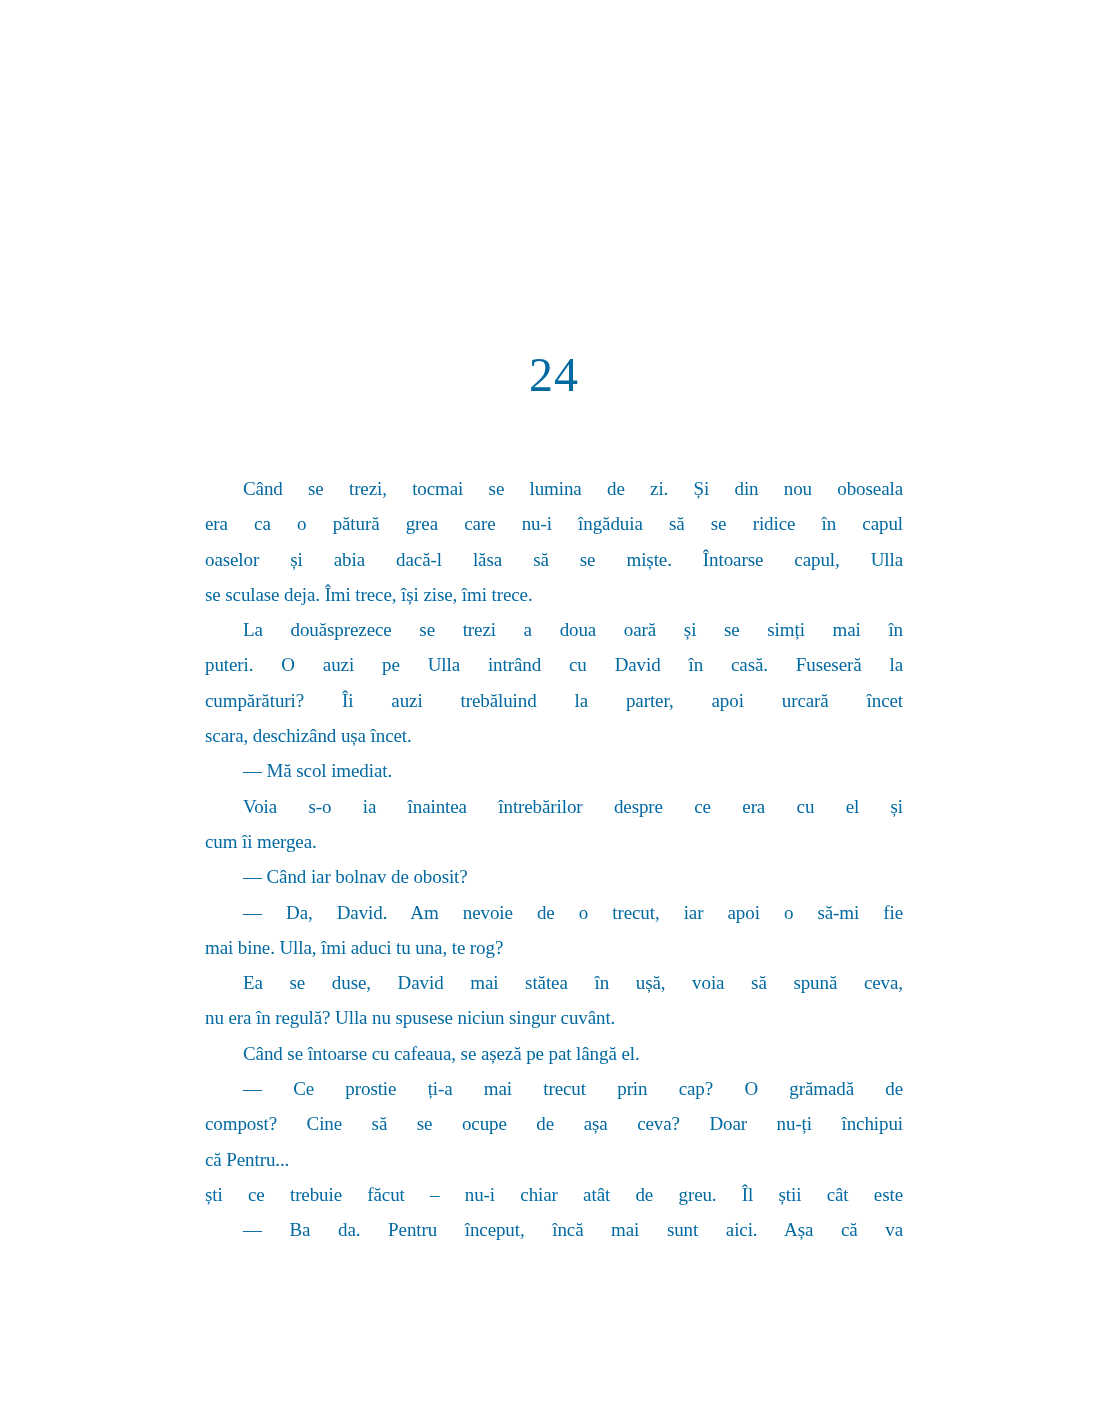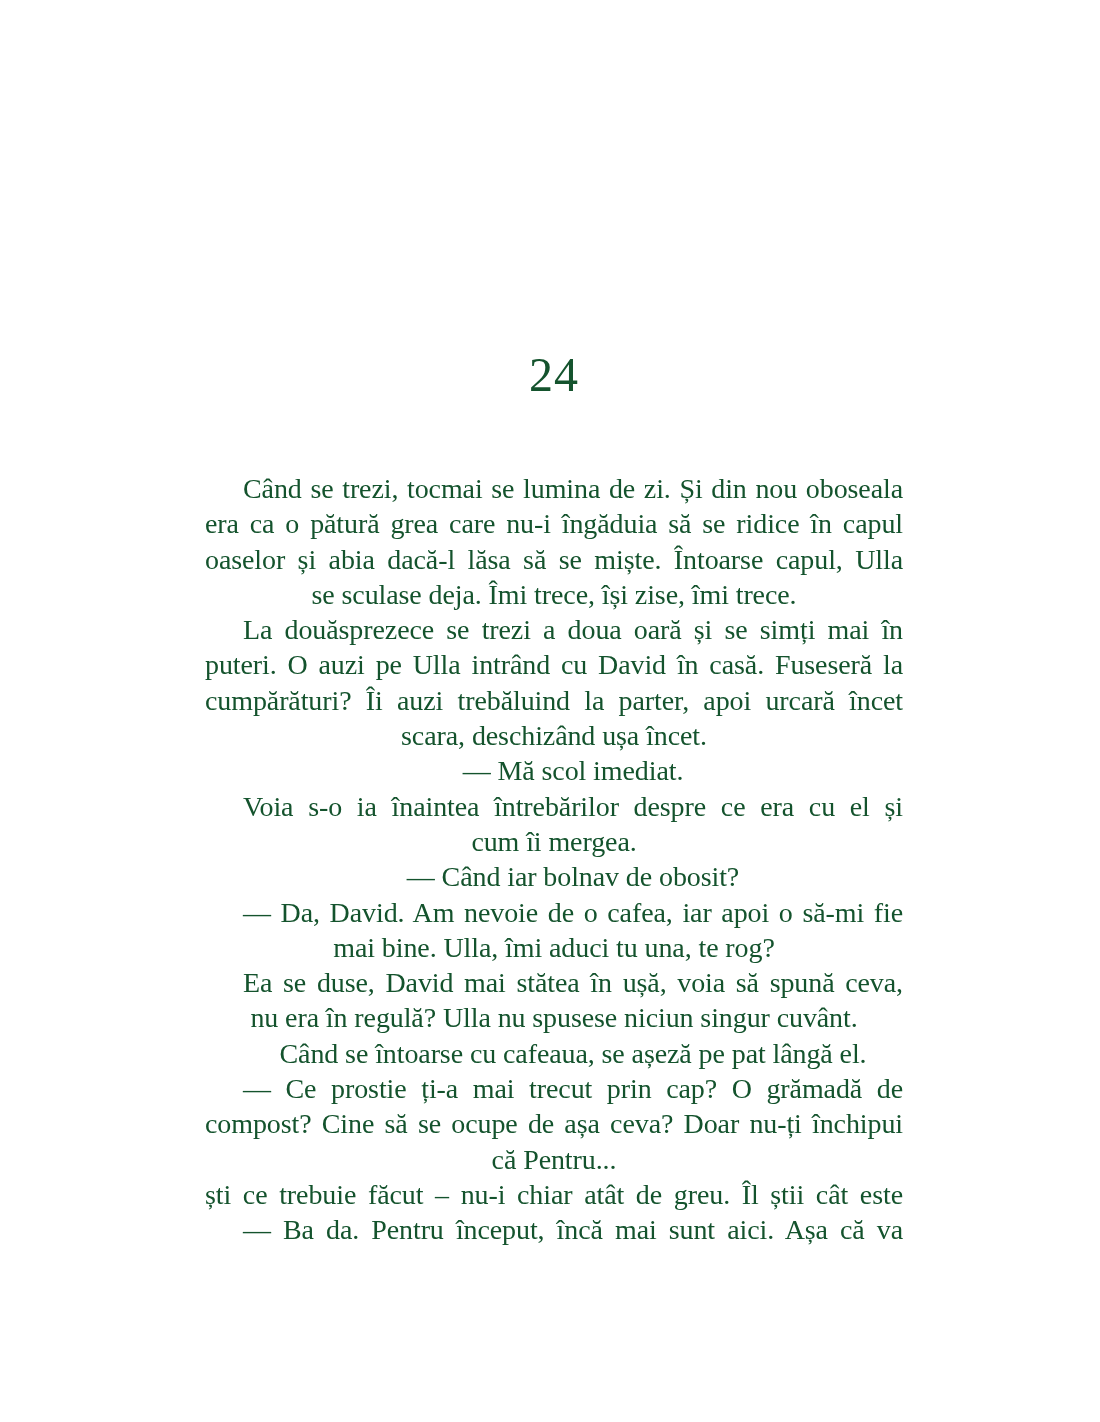--- a/index.html
+++ b/index.html
@@ -6,49 +6,49 @@
     margin: 0;
     padding: 0;
     background: #ffffff;
   }
   .book-page {
     position: relative;
     width: 1100px;
     height: 1422px;
     background: #ffffff;
     font-family: "Liberation Serif", serif;
-    color: #14532d;
+    color: #0369a1;
     overflow: hidden;
   }
   .chapter-number {
     position: absolute;
     top: 351px;
     left: 205px;
     width: 698px;
     margin: 0;
     text-align: center;
     font-size: 48px;
     font-weight: normal;
     line-height: 1;
     letter-spacing: 1px;
   }
   .text-block {
     position: absolute;
     left: 205px;
     top: 471px;
     width: 698px;
-    font-size: 28px;
+    font-size: 19px;
     line-height: 35.3px;
     letter-spacing: -0.1px;
   }
   .paragraph {
     margin: 0;
   }
   .line {
-    text-align: center;
+    text-align: left;
     white-space: normal;
   }
   .line.just {
     text-align: justify;
     text-align-last: justify;
   }
   .line.first {
     padding-left: 38px;
   }
 </style>
@@ -74,21 +74,21 @@
         <div class="line first">— Mă scol imediat.</div>
       </div>
       <div class="paragraph">
         <div class="line first just">Voia s-o ia înaintea întrebărilor despre ce era cu el și</div>
         <div class="line">cum îi mergea.</div>
       </div>
       <div class="paragraph">
         <div class="line first">— Când iar bolnav de obosit?</div>
       </div>
       <div class="paragraph">
-        <div class="line first just">— Da, David. Am nevoie de o cafea, iar apoi o să-mi fie</div>
+        <div class="line first just">— Da, David. Am nevoie de o trecut, iar apoi o să-mi fie</div>
         <div class="line">mai bine. Ulla, îmi aduci tu una, te rog?</div>
       </div>
       <div class="paragraph">
         <div class="line first just">Ea se duse, David mai stătea în ușă, voia să spună ceva,</div>
         <div class="line">nu era în regulă? Ulla nu spusese niciun singur cuvânt.</div>
       </div>
       <div class="paragraph">
         <div class="line first">Când se întoarse cu cafeaua, se așeză pe pat lângă el.</div>
       </div>
       <div class="paragraph">

